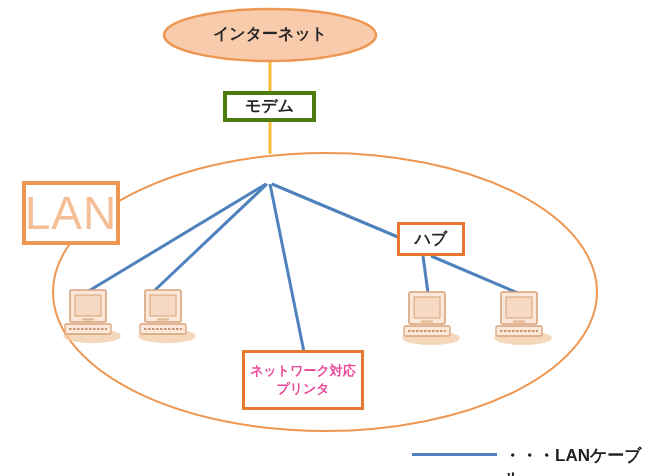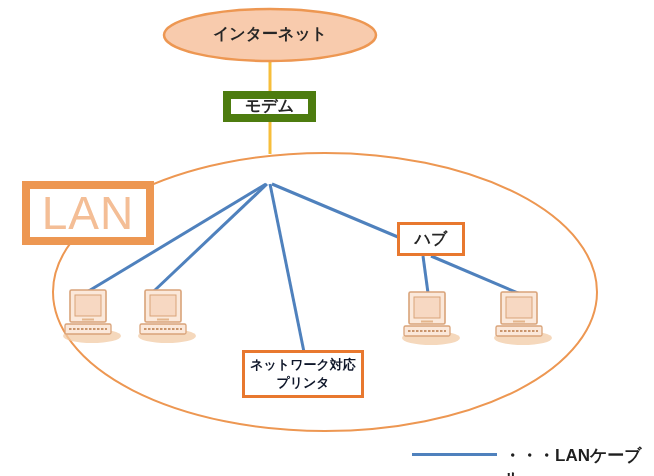--- a/index.html
+++ b/index.html
@@ -2,37 +2,37 @@
 <html><head>
 <meta charset="utf-8">
 <style>
   html,body { margin:0; padding:0; background:#fff; }
   .stage {
     position:relative; width:654px; height:476px; background:#ffffff;
     font-family:"Liberation Sans", sans-serif; overflow:hidden;
   }
   svg.layer { position:absolute; left:0; top:0; width:654px; height:476px; }
   .box {
-    position:absolute; background:#ffffff; border:8px solid #4d7c0f;
+    position:absolute; background:#ffffff; border:4px solid #4d7c0f;
     display:flex; align-items:center; justify-content:center;
     box-sizing:border-box; text-align:center; color:#262626; font-weight:600;
   }
   .internet-label {
     position:absolute; left:166px; top:10px; width:208px; height:48px;
     display:flex; align-items:center; justify-content:center;
     font-size:16px; font-weight:600; color:#262626;
   }
   .modem  { left:223px; top:91px;  width:93px;  height:31px; font-size:16px; }
   .router { left:223px; top:152px; width:91px;  height:31px; font-size:16px; }
   .hub    { left:397px; top:222px; width:68px;  height:34px; font-size:16px;
             border-width:3px; border-color:#E8782F; }
-  .printer{ left:242px; top:350px; width:122px; height:48px; font-size:13px;
+  .printer{ left:242px; top:350px; width:122px; height:60px; font-size:13px;
             border-width:3px; border-color:#E8782F; flex-direction:column;
-            line-height:1.4; color:#0f172a; }
-  .lanbox { left:22px;  top:181px; width:132px; height:64px; font-size:46px;
+            line-height:1.4; color:#ec4899; }
+  .lanbox { left:22px;  top:181px; width:98px; height:64px; font-size:46px;
             font-weight:400; color:#F4BE96; border-color:#ED9752; letter-spacing:1px; }
   .legend-label {
     position:absolute; left:504px; top:444px; font-size:17px;
     font-weight:600; color:#1f1f1f;
   }
 </style>
 </head>
 <body>
 
 <div class="stage">

